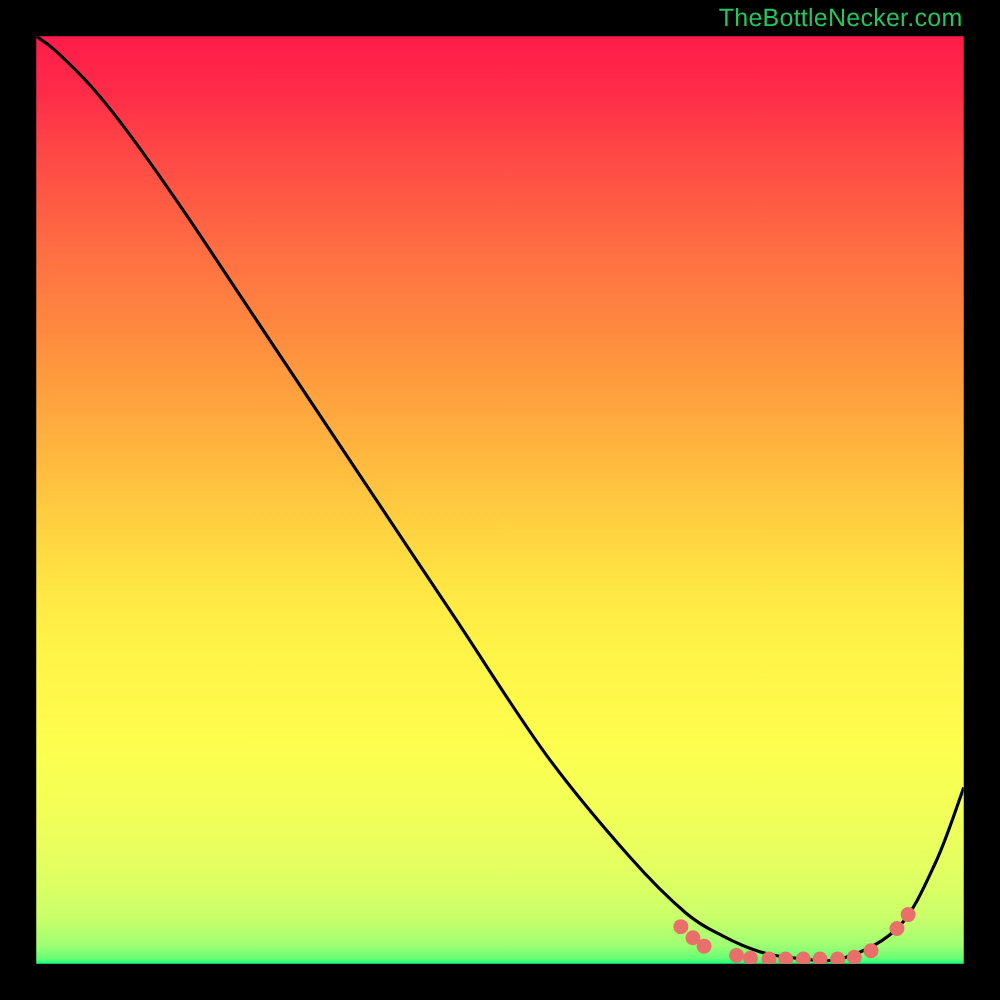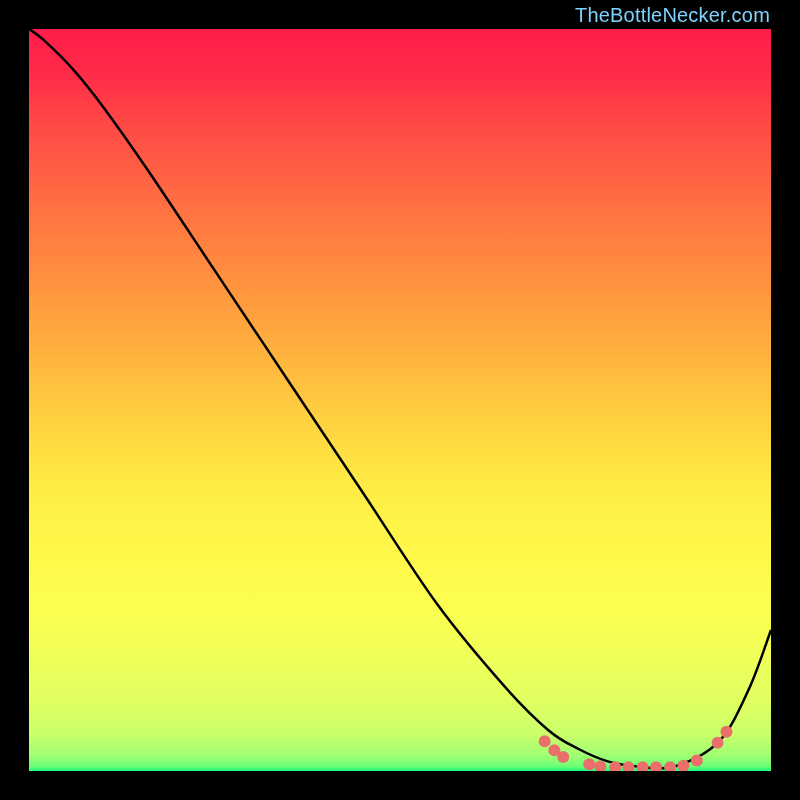--- a/index.html
+++ b/index.html
@@ -52,21 +52,21 @@
     left: 0;
     top: 0;
     width: 742px;
     height: 742px;
     pointer-events: none;
   }
   .attribution {
     position: absolute;
     top: 4px;
     right: 30px;
-    color: #7dd3fc;
+    color: #22c55e;
     font-size: 20px;
     font-weight: 400;
     letter-spacing: 0.2px;
     font-family: Arial, Helvetica, sans-serif;
   }
 </style>
 </head>
 <body>
 
 <div class="frame">

